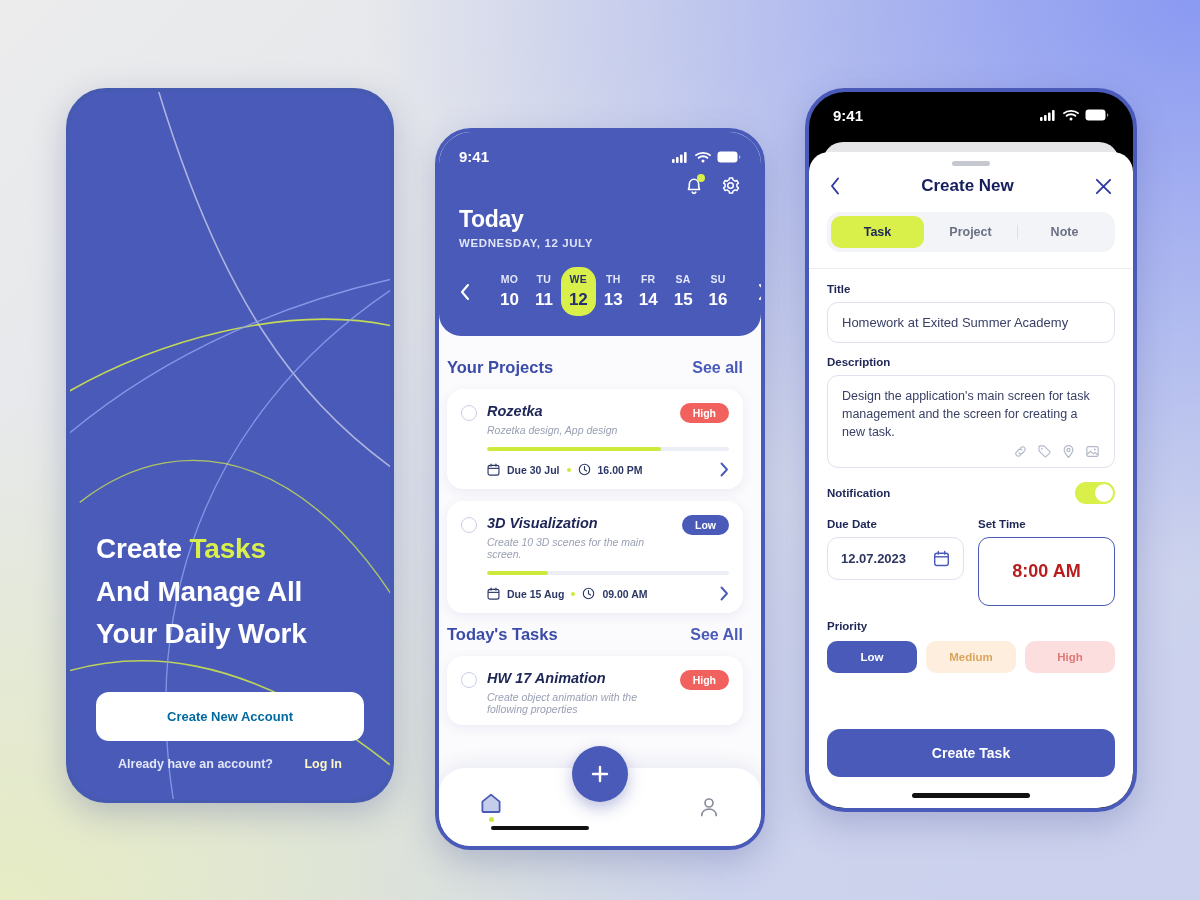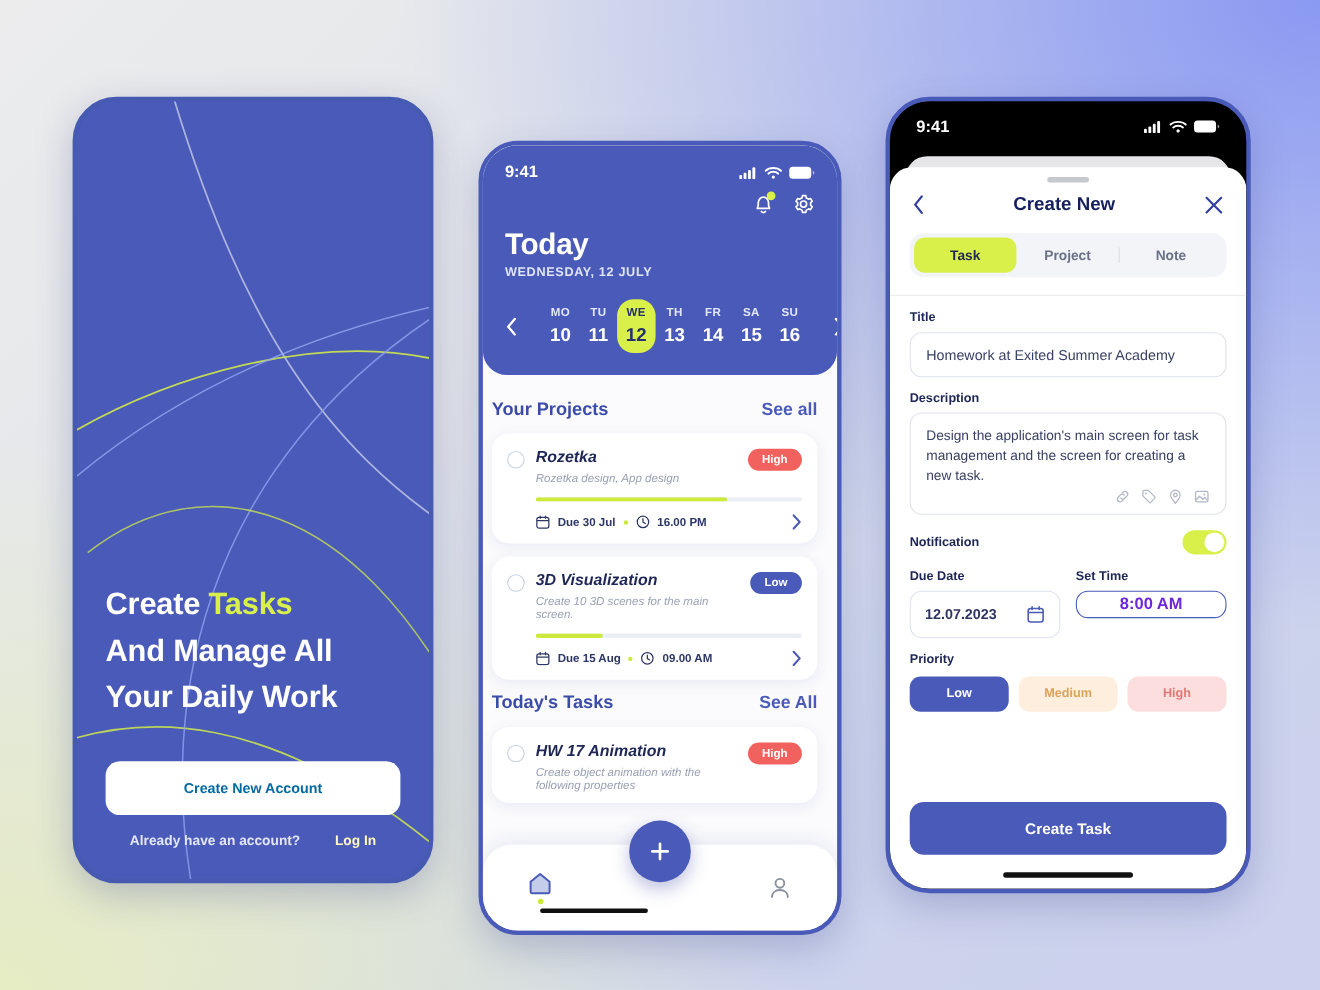--- a/index.html
+++ b/index.html
@@ -83,21 +83,21 @@
     font-size: 15px; font-weight: 700; margin-bottom: 10px;
   }
   .sb-icons { display: flex; align-items: center; gap: 6px; }
   .head-icons { display: flex; justify-content: flex-end; gap: 16px; margin-bottom: 6px; }
   .bell-wrap { position: relative; }
   .bell-dot {
     position: absolute; right: -1px; top: -1px;
     width: 8px; height: 8px; border-radius: 50%;
     background: #d9ef4a;
   }
-  .today-title { font-size: 27px; font-weight: 700; letter-spacing: -.3px; }
+  .today-title { font-size: 23px; font-weight: 700; letter-spacing: -.3px; }
   .today-sub {
     font-size: 11.5px; font-weight: 700; letter-spacing: .6px;
     color: #dfe4f7; margin-top: 4px;
   }
   .week {
     display: flex; align-items: center; justify-content: space-between;
     margin-top: 18px;
     gap: 21px;
   }
   .wk-arrow { color: #fff; cursor: pointer; display: flex; }
@@ -256,22 +256,22 @@
 
   .two-col { display: flex; gap: 14px; margin-top: 14px; }
   .col { flex: 1; }
   .date-box {
     border: 1.4px solid #dfe2ee; border-radius: 11px;
     padding: 12px 13px; display: flex; align-items: center; justify-content: space-between;
     font-size: 13px; color: #2e3560; font-weight: 600; cursor: pointer;
   }
   .time-box {
     border: 1.8px solid #4a5ab9; border-radius: 11px;
-    padding: 3px 13px; text-align: center;
-    font-size: 15px; color: #6d28d9; font-weight: 700; cursor: pointer;
+    padding: 23px 13px; text-align: center;
+    font-size: 18px; color: #b91c1c; font-weight: 700; cursor: pointer;
   }
 
   .prio-row { display: flex; gap: 9px; margin-top: 9px; }
   .prio {
     flex: 1; text-align: center; border-radius: 10px;
     padding: 10px 0; font-size: 11.5px; font-weight: 700; cursor: pointer;
   }
   .prio.low { background: #4a5ab9; color: #fff; }
   .prio.medium { background: #fdeedd; color: #dba45a; }
   .prio.high { background: #fcdede; color: #e07a78; }

